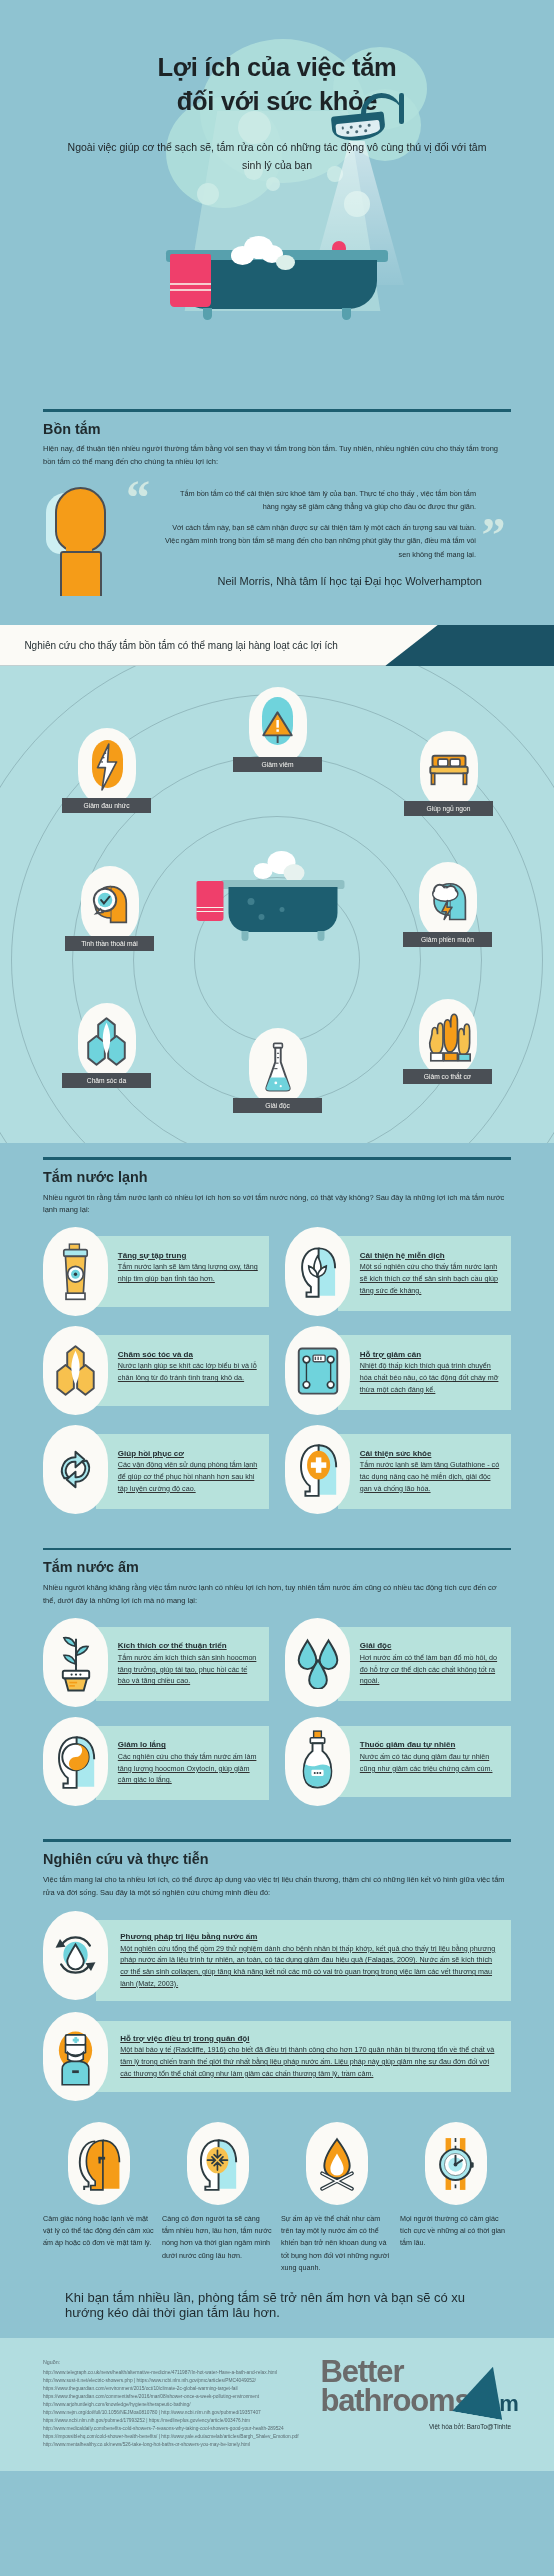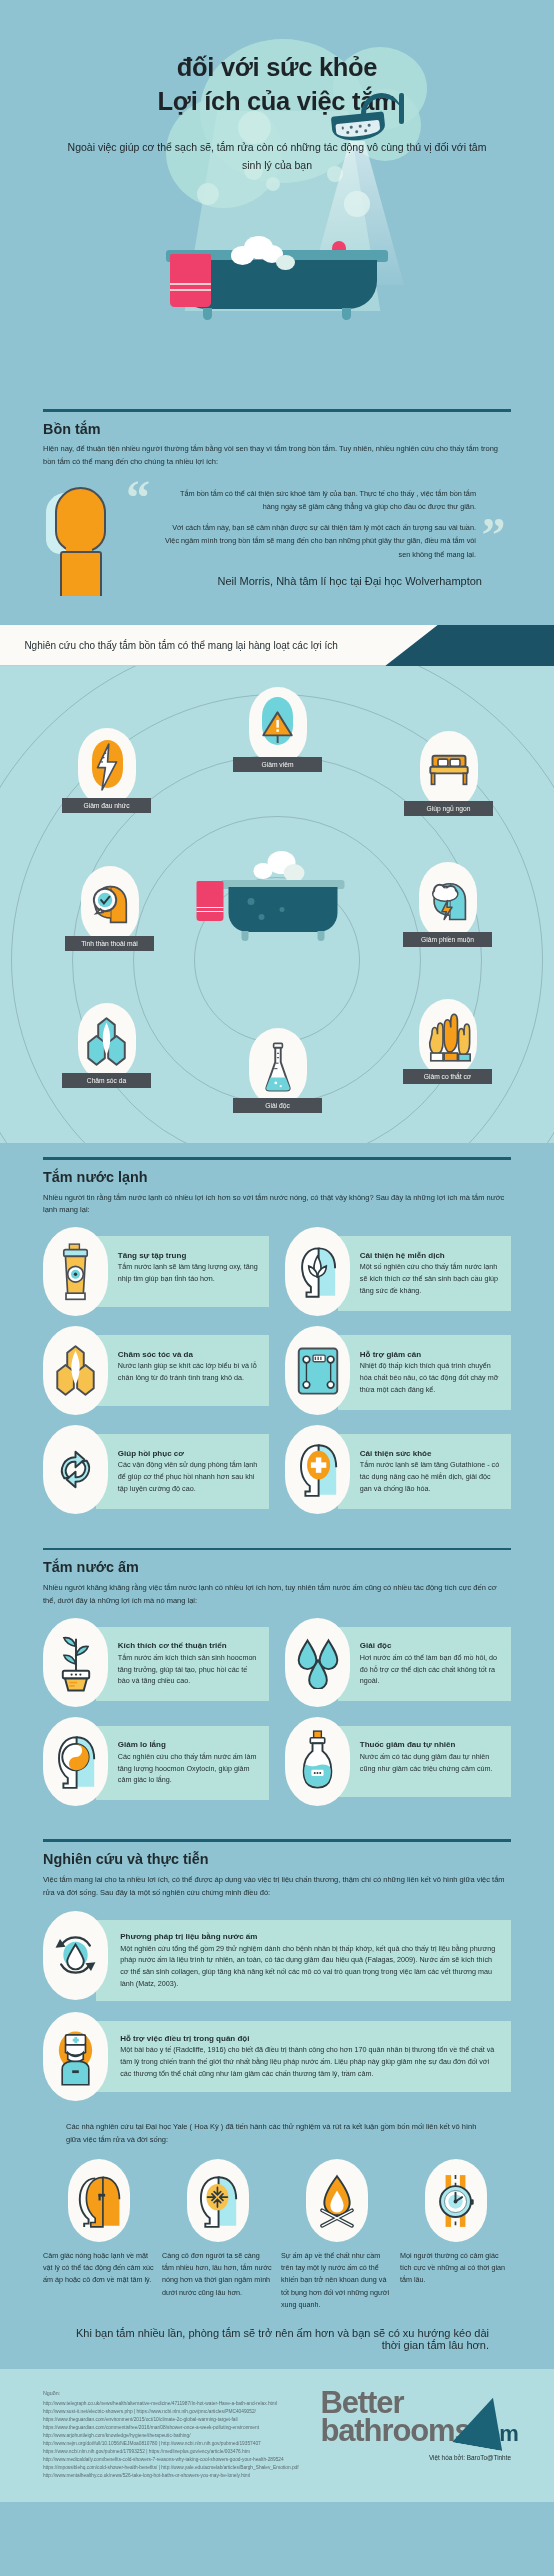--- a/index.html
+++ b/index.html
@@ -223,39 +223,39 @@
   .card {
     width: 226px; display:flex; align-items:flex-start; margin-bottom: 10px; position:relative;
   }
   .card-oval {
     width: 65px; height: 89px; flex:0 0 65px; background:#fbfaf6;
     border-radius:50%/42%; display:flex; align-items:center; justify-content:center;
     position:relative; z-index:2;
   }
   .card-txt {
     background:#b7e2dc; margin-left:-12.2px; padding: 14.4px 9px 14.4px 22px; min-height: 71px;
-    margin-top: 9px; flex:1;
+    margin-top: 9px; flex:1;text-decoration:underline;
   }
   .card-title { font-size: 8px; font-weight:bold; color:#1f2a2e; margin-bottom: 1.7px; }
   .card-body { font-size: 7.2px; line-height:1.62; color:#1f2a2e; }
 
   
   .rcard { width: 100%; display:flex; align-items:flex-start; margin-bottom: 11px; }
   .rcard .card-txt { padding: 12.2px 14.4px 12.2px 24.4px; }
 
   
   .four { display:flex; justify-content:space-between; padding-top: 10px; }
   .four-col { width: 111px; }
   .four-oval {
     width: 62px; height: 83px; margin: 0 auto 7.8px; background:#fbfaf6;
     border-radius:50%/42%; display:flex; align-items:center; justify-content:center; position:relative;
   }
   .four-txt { font-size: 7.2px; line-height:1.68; color:#1f2a2e; }
   .closing {
-    text-align:right; font-size:11px; color:#1f2a2e; padding: 16.6px 22px 14.4px;
+    text-align:left; font-size:13px; color:#1f2a2e; padding: 16.6px 22px 14.4px;
   }
 
   
   .footer { background:#b2dde0; padding: 20px 43px 22px; display:flex; justify-content:space-between; }
   .sources { font-size: 4.8px; line-height:1.68; color:#5a6a70; max-width: 261px; }
   .sources-h { font-size: 5.3px; margin-bottom: 1.7px; }
   .brand { width: 205px; text-align:right; position:relative; }
   .brand-logo { font-size: 31px; font-weight:bold; color:#6b6b6b; line-height:.92; letter-spacing:-1.1px; text-align:left; padding-left: 14.4px;}
   .brand-logo .com { color:#1b5265; font-size: 22px; }
   .brand-fin {
@@ -295,22 +295,22 @@
           <i style="left:14.4px;top:3.3px"></i>
         <i style="left:23px;top:3.3px"></i>
           <i style="left:32px;top:3.3px"></i>
         <i style="left:10px;top:8.3px"></i>
           <i style="left:19px;top:8.3px"></i>
         <i style="left:28px;top:8.3px"></i>
       </div>
     </div>
 
     <div class="hero-title">
+      <div>Lợi ích của việc tắm</div>
       <div>đối với sức khỏe</div>
-      <div>Lợi ích của việc tắm</div>
     </div>
 
     <div class="tub-hero">
       <div class="tub-bar"></div>
       <div class="tub-knob"></div>
       <div class="tub-rim"></div>
       <div class="tub-body"></div>
       <div class="tub-towel">
         <span style="top:29px"></span>
           <span style="top:35px"></span>
@@ -727,21 +727,20 @@
           </svg>
         </div>
         <div class="card-txt">
           <div class="card-title">Hỗ trợ việc điều trị trong quân đội</div>
           <div class="card-body">Một bài báo y tế (Radcliffe, 1916) cho biết đã điều trị thành công cho hơn 170 quân nhân bị thương tổn về thể chất và tâm lý trong chiến tranh thế giới thứ nhất bằng liệu pháp nước ấm. Liệu pháp này giúp giảm nhẹ sự đau đớn đối với các thương tổn thể chất cũng như làm giảm các chấn thương tâm lý, trầm cảm.</div>
         </div>
       </div>
 
     </div>
 
-    <p class="sec-p" style="padding:9px 23px 0;">Các nhà nghiên cứu tại Đại học Yale ( Hoa Kỳ ) đã tiến hành các thử nghiệm và rút ra kết luận gồm bốn mối liên kết vô hình giữa việc tắm rửa và đời sống:</p>
 
     <div class="four">
 
       <div class="four-col">
         <div class="four-oval">
           <svg width="49" height="54" viewBox="0 0 88 98">
             <path d="M52 6 C72 6 82 24 82 44 L82 94 L52 94 Z" fill="#f59c18"></path>
             <path d="M52 6 C32 6 22 24 22 44 C22 64 32 76 38 80 L38 88 L30 88 L30 96 L52 96 Z" fill="#f59c18" stroke="#2d3b40" stroke-width="3"></path>
             <path d="M52 6 C72 6 82 24 82 46" fill="none" stroke="#2d3b40" stroke-width="3"></path>
             <path d="M38 8 C20 8 10 26 10 46 C10 66 20 78 26 82 L26 90 L18 90 L18 96" fill="none" stroke="#2d3b40" stroke-width="3.5"></path>

